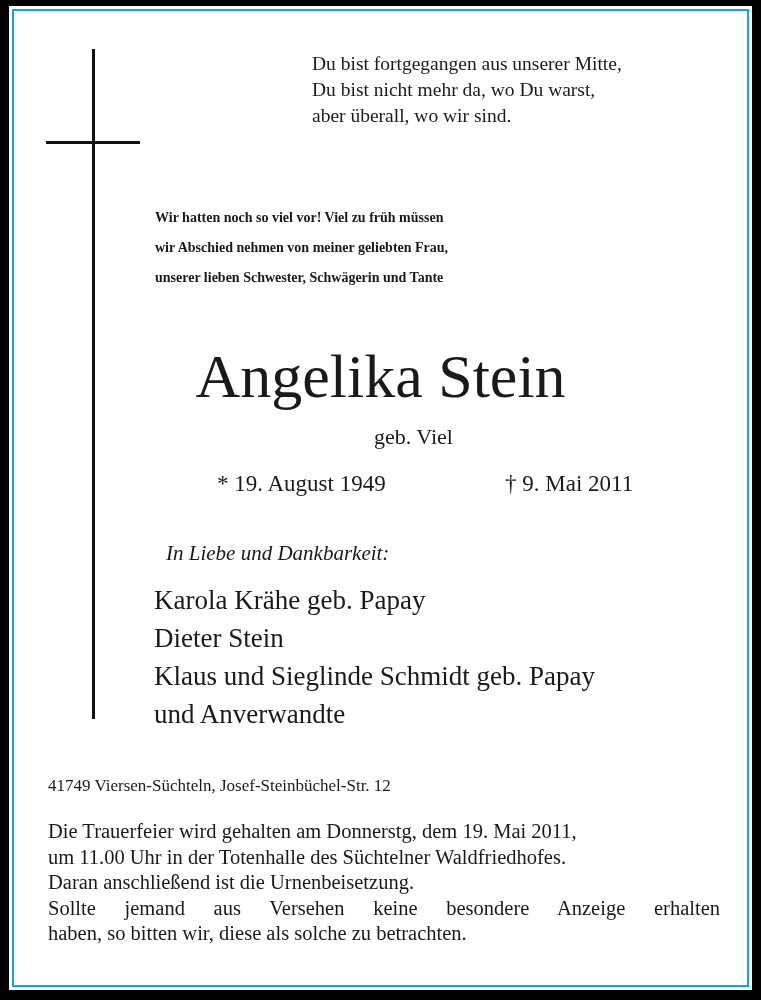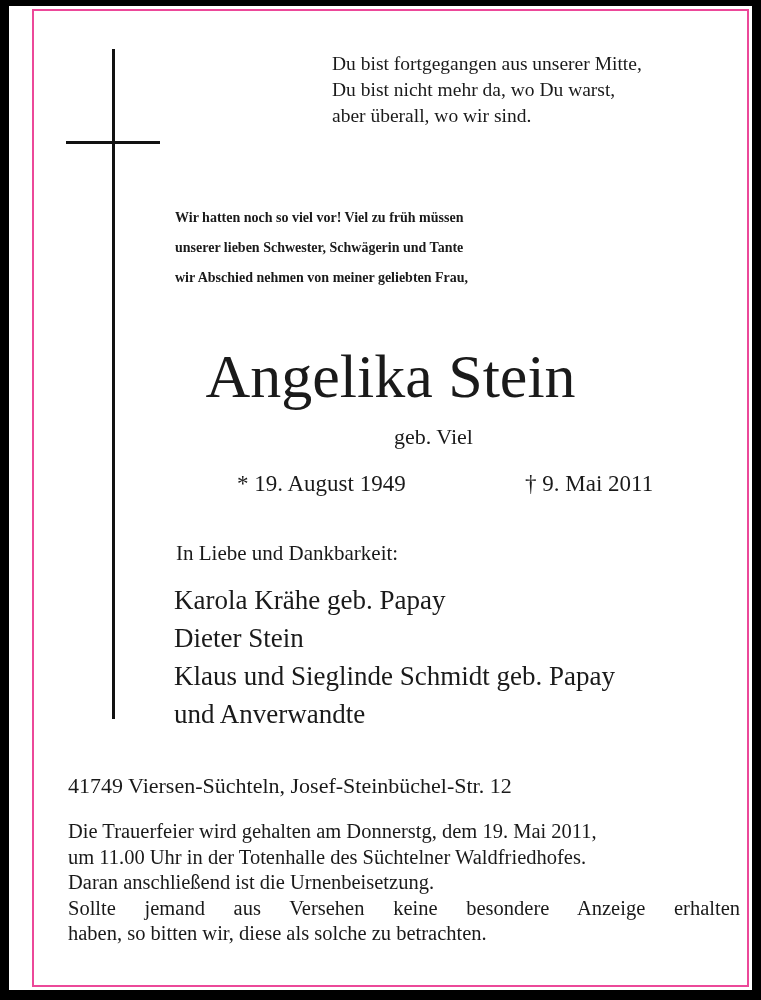--- a/index.html
+++ b/index.html
@@ -7,21 +7,21 @@
     width: 761px; height: 1000px; background: #000;
     font-family: "Liberation Serif", "DejaVu Serif", serif;
     color: #1a1a1a; position: relative; overflow: hidden;
   }
   .outer {
     position: absolute; left: 9px; top: 6px; width: 743px; height: 984px;
     background: #fff;
   }
   .inner {
     position: absolute; left: 3px; top: 3px; right: 3px; bottom: 3px;
-    border: 2px solid #ec4899; background: #fff; box-sizing: border-box; margin-left: 20px;
+    border: 2px solid #0ea5e9; background: #fff; box-sizing: border-box;
   }
   .cross-v { position: absolute; left: 78px; top: 38px; width: 3px; height: 670px; background: #111; }
   .cross-h { position: absolute; left: 32px; top: 130px; width: 94px; height: 3px; background: #111; }
   .poem {
     position: absolute; left: 298px; top: 40px; font-size: 19.5px; line-height: 26px;
   }
   .poem div { white-space: nowrap; }
   .intro {
     position: absolute; left: 141px; top: 192px; font-size: 14px; line-height: 30px;
     white-space: nowrap;
@@ -29,24 +29,24 @@
   }
   .name {
     position: absolute; left: 0; right: 0; top: 330px; text-align: center;
     font-size: 62px; line-height: 70px; box-sizing: border-box;
   }
   .maiden {
     position: absolute; left: 360px; top: 412px; font-size: 22px; line-height: 28px;
   }
   .birth { position: absolute; left: 203px; top: 458px; font-size: 23px; line-height: 30px; white-space: nowrap; }
   .death { position: absolute; left: 491px; top: 458px; font-size: 23px; line-height: 30px; white-space: nowrap; }
-  .thanks { position: absolute; left: 142px; top: 528px; font-size: 21px; line-height: 28px; white-space: nowrap; }
+  .thanks { position: absolute; left: 152px; top: 528px; font-size: 21px; line-height: 28px; white-space: nowrap; font-style: italic; }
   .mourners { position: absolute; left: 140px; top: 570px; font-size: 27px; line-height: 38px; }
   .mourners div { white-space: nowrap; }
-  .address { position: absolute; left: 34px; top: 760px; font-size: 22px; line-height: 30px; white-space: nowrap; }
+  .address { position: absolute; left: 34px; top: 760px; font-size: 17px; line-height: 30px; white-space: nowrap; }
   .info { position: absolute; left: 34px; top: 808px; width: 672px; font-size: 20.5px; line-height: 25.5px; }
   .info div { white-space: nowrap; }
   .info .justify { text-align: justify; text-align-last: justify; white-space: normal; }
 </style>
 </head>
 <body>
 
 <div class="outer">
   <div class="inner">
 
@@ -54,22 +54,22 @@
     <div class="cross-h"></div>
 
     <div class="poem">
       <div>Du bist fortgegangen aus unserer Mitte,</div>
       <div>Du bist nicht mehr da, wo Du warst,</div>
       <div>aber überall, wo wir sind.</div>
     </div>
 
     <div class="intro">
       <div>Wir hatten noch so viel vor! Viel zu früh müssen</div>
+      <div>wir Abschied nehmen von meiner geliebten Frau,</div>
       <div>unserer lieben Schwester, Schwägerin und Tante</div>
-      <div>wir Abschied nehmen von meiner geliebten Frau,</div>
     </div>
 
     <div class="name">Angelika Stein</div>
     <div class="maiden">geb. Viel</div>
     <div class="birth">* 19. August 1949</div>
     <div class="death">† 9. Mai 2011</div>
 
     <div class="thanks">In Liebe und Dankbarkeit:</div>
 
     <div class="mourners">

